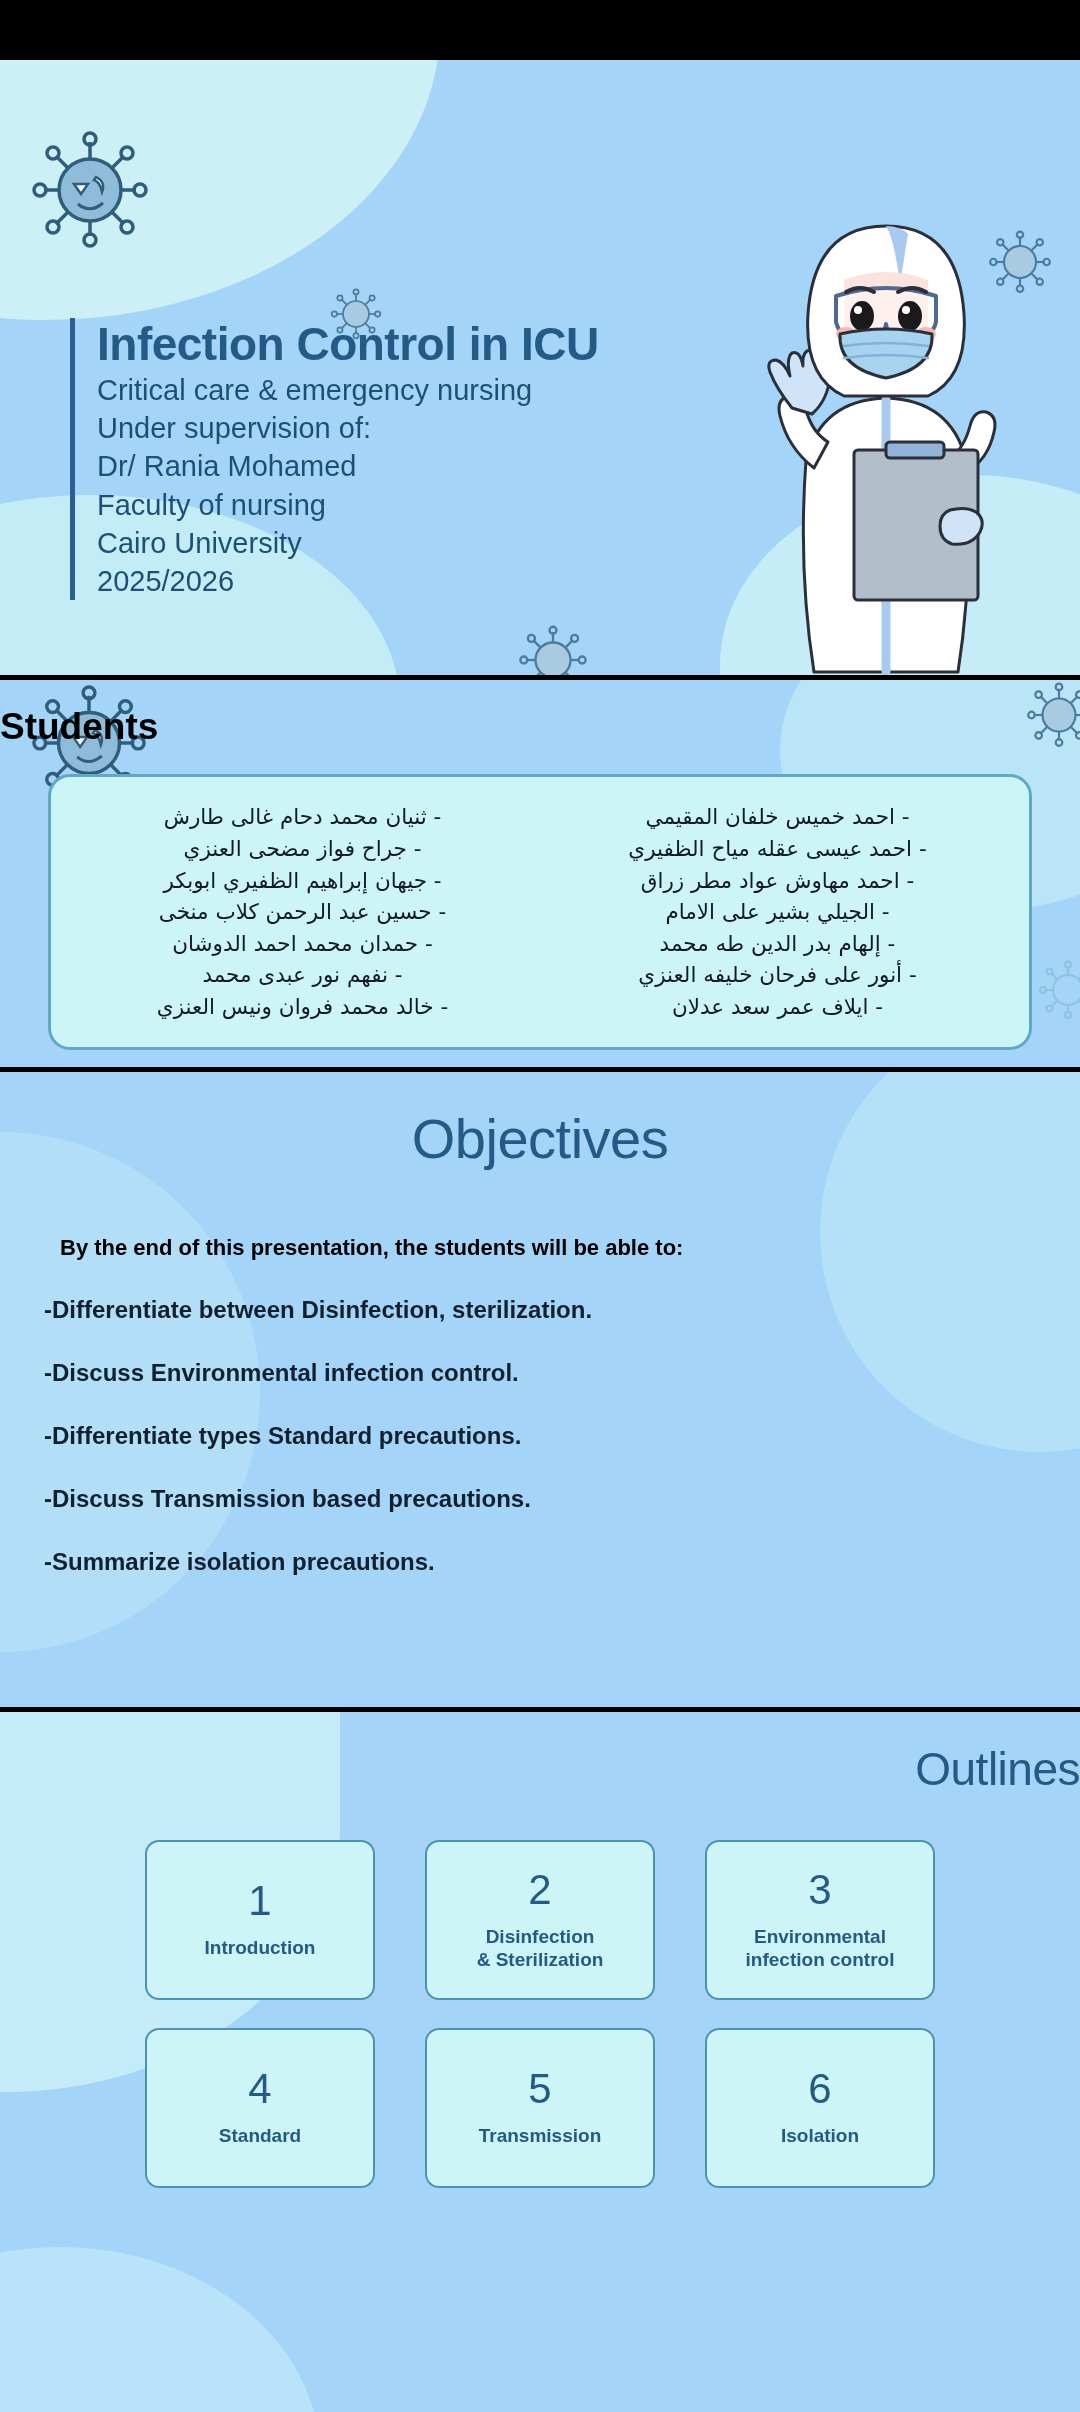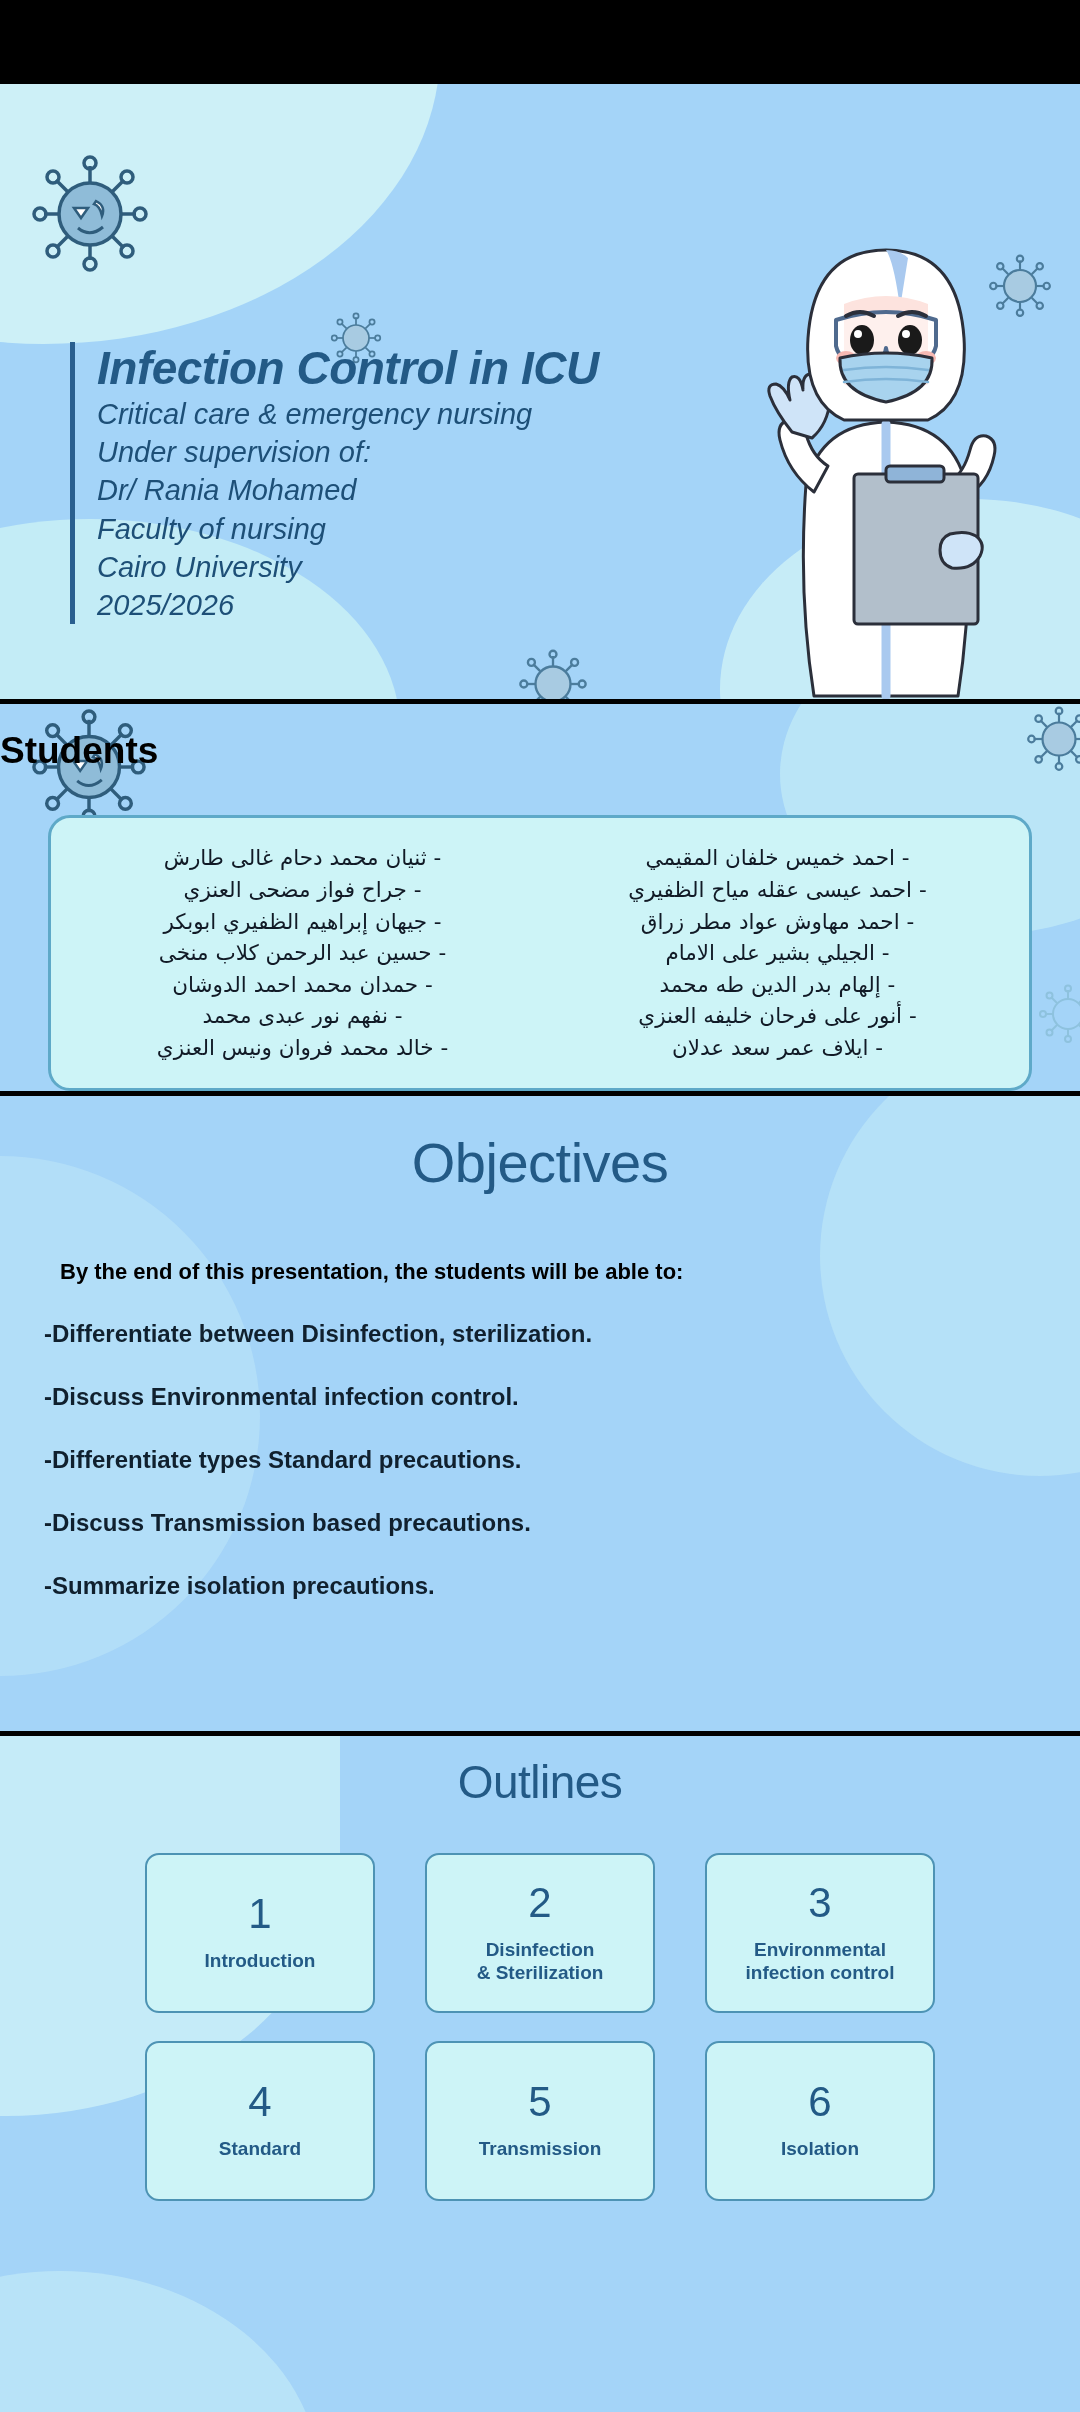--- a/index.html
+++ b/index.html
@@ -52,21 +52,21 @@
   #slide-students .bg-soft{
     position:absolute; right:-120px; top:-90px; width:420px; height:320px;
     background:#c3ecf6; border-radius:50%; opacity:.7;
   }
   .section-heading{
     position:relative; z-index:6; 
     font-size:37px; font-weight:700; color:#000000; padding-top:26px;
   }
   .students-card{
     position:relative; z-index:6;
-    margin:43px 48px 0 48px; height:276px;
+    margin:26px 48px 0 48px; height:276px;
     background:#cdf4f7; border:3px solid #5ea9c8; border-radius:22px;
     display:flex; padding:22px 14px;
   }
   .students-col{
     flex:1; display:flex; flex-direction:column; justify-content:center;
     gap:2px; direction:rtl;
   }
   .student-name{
     font-size:21.5px; color:#111a26; text-align:center;
     line-height:1.38; white-space:nowrap;
@@ -100,22 +100,22 @@
   #slide-outlines { height:760px; background:#a4d4f8; }
   #slide-outlines .bg-tl{
     position:absolute; left:-300px; top:-120px; width:640px; height:500px;
     background:#cdf0f7; border-radius:0 0 60% 55%; opacity:.8;
   }
   #slide-outlines .bg-bl{
     position:absolute; left:-200px; bottom:-200px; width:520px; height:420px;
     background:#c6edf8; border-radius:50%; opacity:.6;
   }
   .outlines-title{
-    position:relative; z-index:5; text-align:center;
-    font-size:46px; color:#235a86; padding-top:19px; letter-spacing:-.5px;
+    position:relative; z-index:5; text-align:right;
+    font-size:46px; color:#235a86; padding-top:30px; letter-spacing:-.5px;
   }
   .cards-grid{
     position:relative; z-index:5;
     margin:44px auto 0 auto; width:790px;
     display:grid; grid-template-columns:repeat(3,230px);
     justify-content:space-between; row-gap:28px;
   }
   .outline-card{
     height:160px; background:#cdf4f7; border:2px solid #4d93b4;
     border-radius:14px; display:flex; flex-direction:column;
@@ -132,21 +132,21 @@
     pointer-events:none; font-family:"DejaVu Sans", sans-serif;
   }
   .wm-ar{ font-size:38px; font-weight:700; letter-spacing:1px; }
   .wm-en{ font-size:15px; font-weight:700; margin-top:2px; }
 </style>
 </head>
 <body>
 
 <div class="viewer">
 
-  <section class="slide" id="slide-title" style="margin-top:84px;font-style:italic;">
+  <section class="slide" id="slide-title" style="margin-top:60px;">
     <div class="bg-light-tl"></div>
     <div class="bg-light-bl"></div>
     <div class="bg-light-br"></div>
 
     <svg class="virus" style="left:30px; top:70px;" width="120" height="120" viewBox="0 0 120 120">
       <g stroke="#2f5d7c" stroke-width="3.5" fill="#8fbcd8">
         <g fill="none">
           <path d="M60 30 L60 12"></path>
             <circle cx="60" cy="9" r="6"></circle>
           <path d="M82 38 L94 26"></path>

